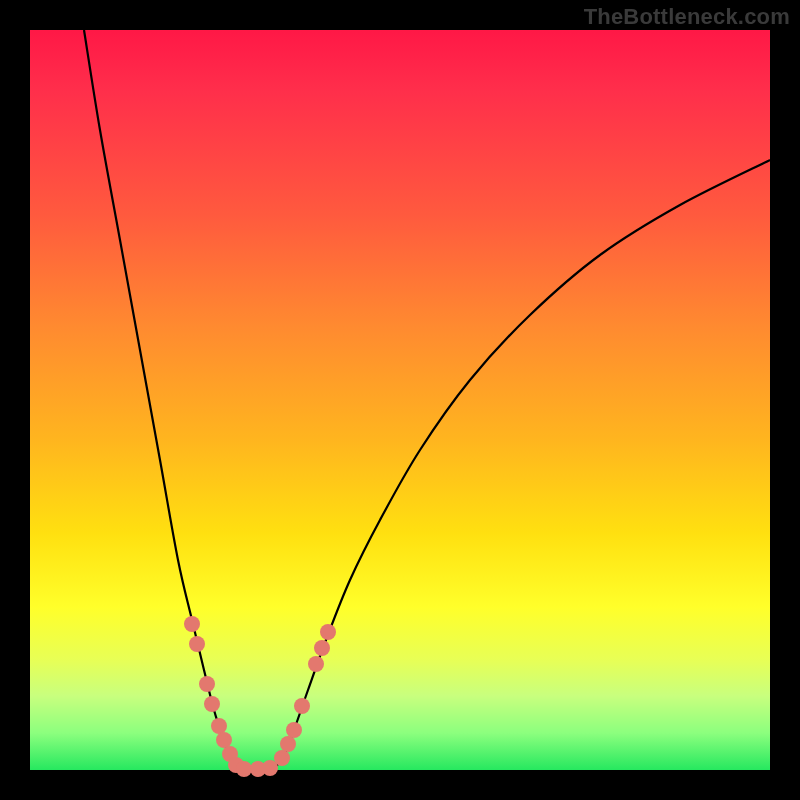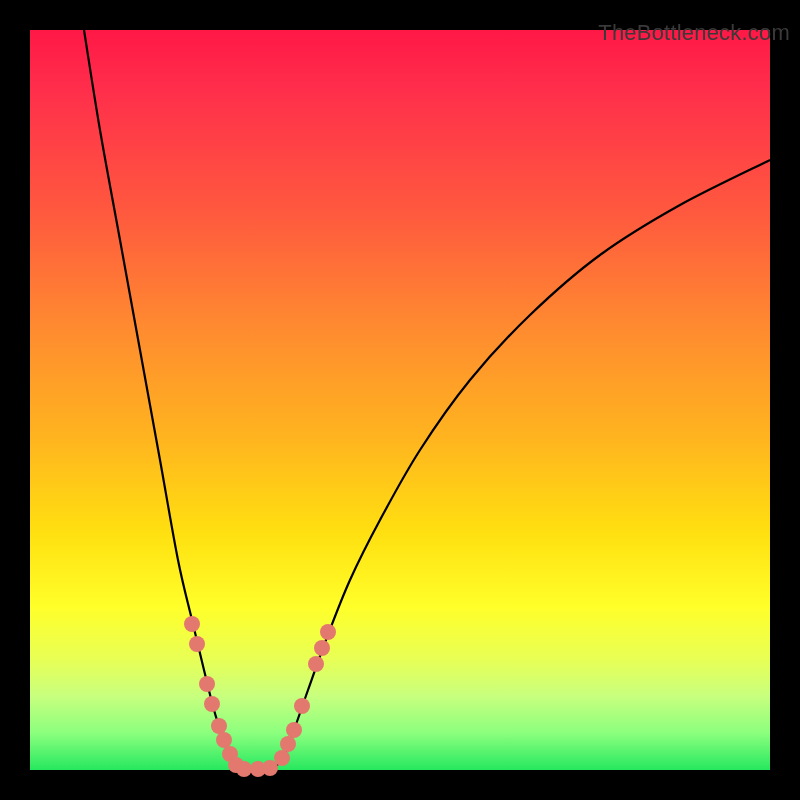--- a/index.html
+++ b/index.html
@@ -33,25 +33,25 @@
       #ffe010 68%,
       #ffff2a 78%,
       #e8ff55 85%,
       #c8ff7e 90%,
       #8cff7e 95%,
       #26e85f 100%
     );
   }
   .watermark {
     position: absolute;
-    top: 20px;
+    top: 4px;
     right: 10px;
     color: #3a3a3a;
     font-size: 22px;
-    font-weight: 400;
+    font-weight: 700;
     letter-spacing: 0.2px;
     z-index: 5;
   }
   svg.curve {
     position: absolute;
     left: 0;
     top: 0;
     width: 740px;
     height: 740px;
     overflow: visible;

